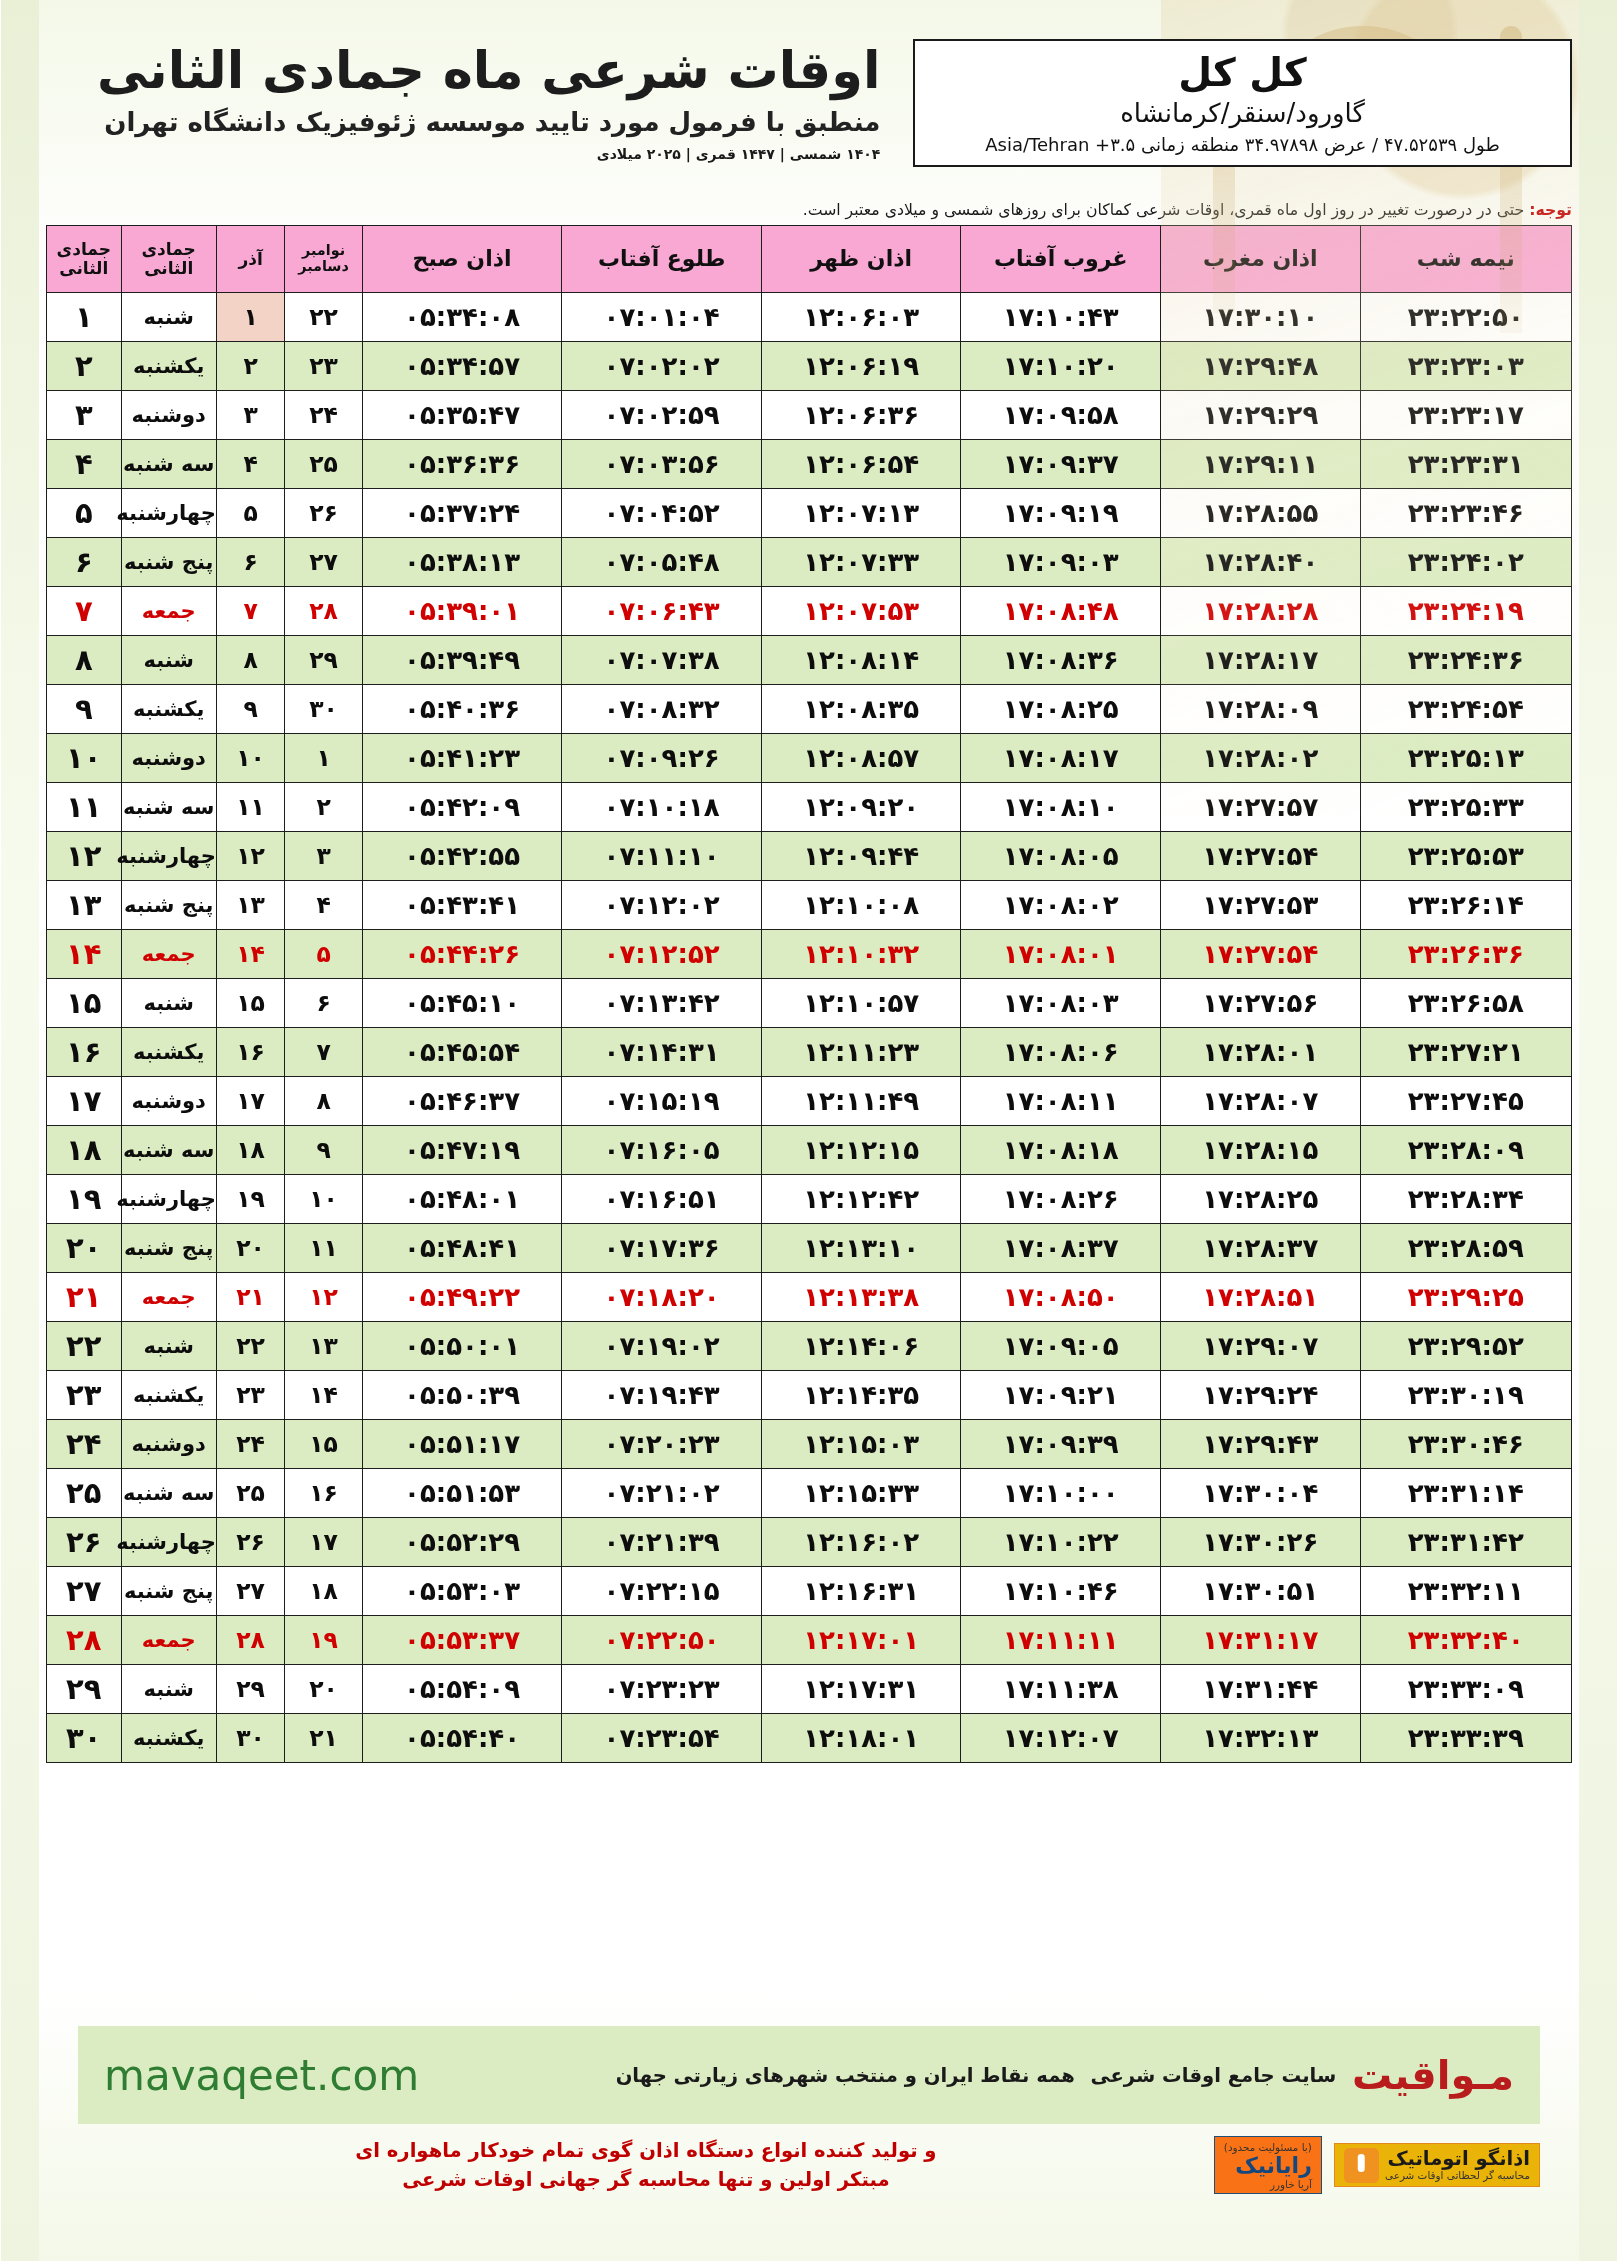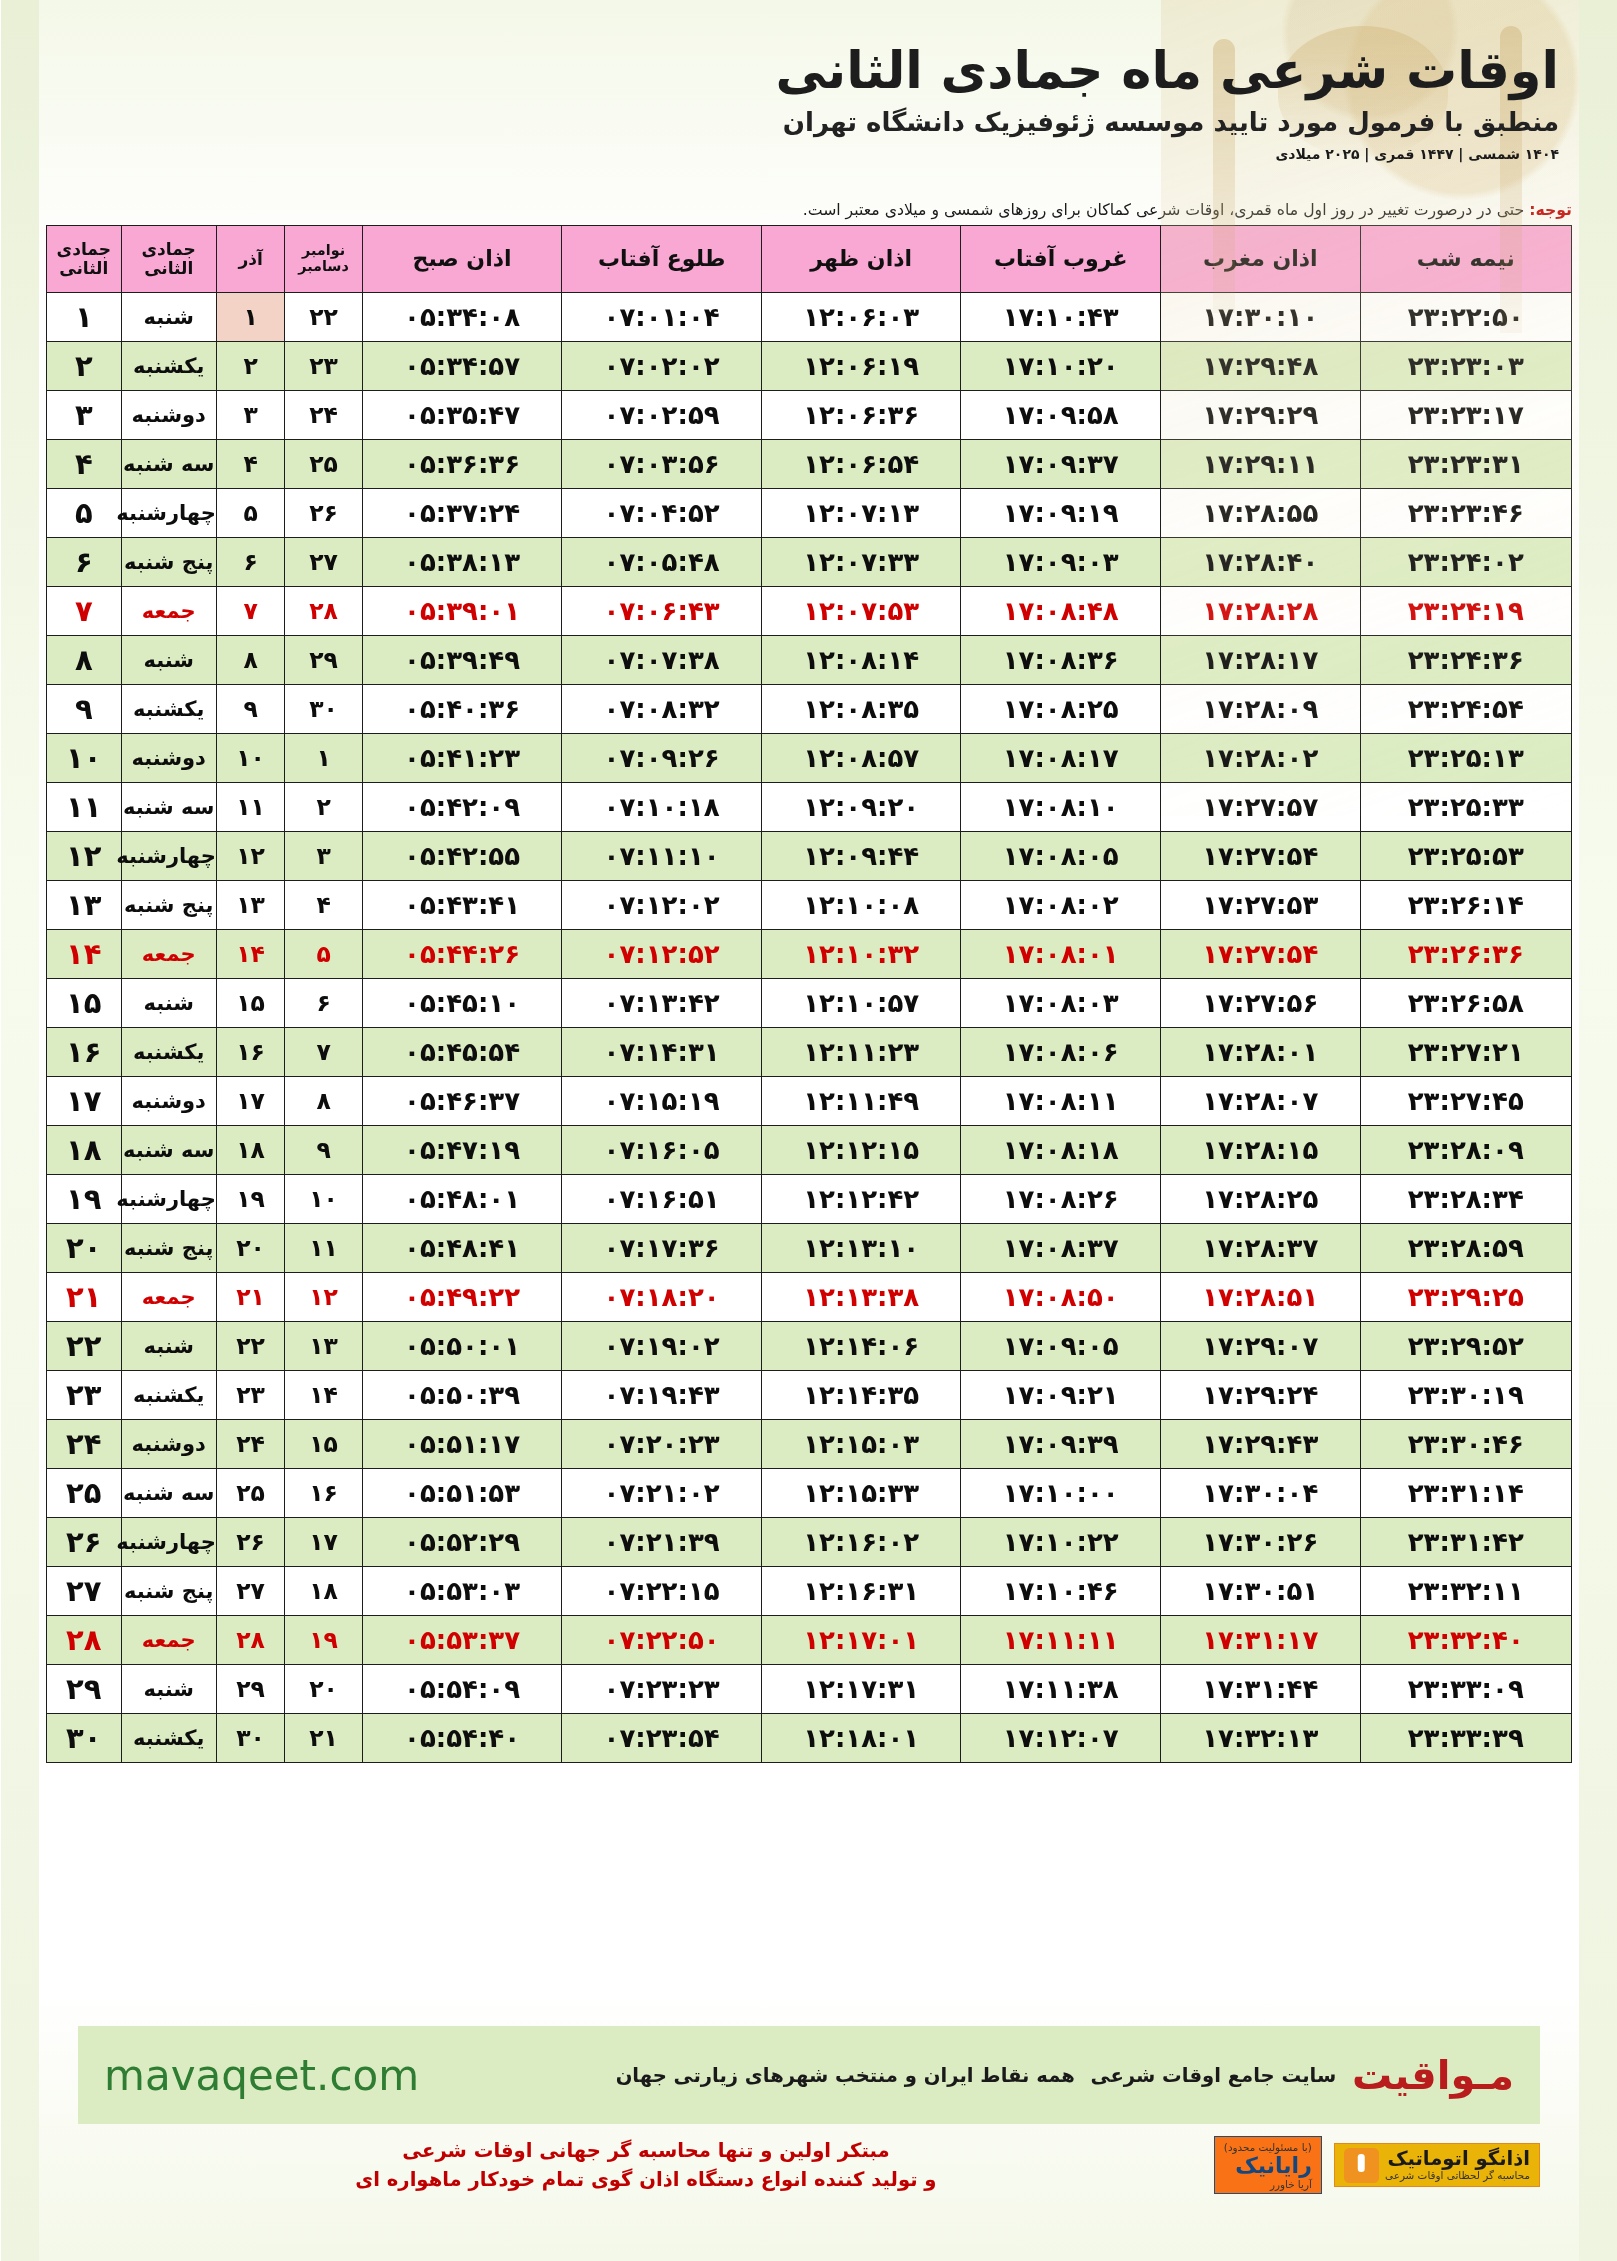--- a/index.html
+++ b/index.html
@@ -329,20 +329,25 @@
   <div class="bg-left-band"></div>
   <div class="bg-right-band"></div>
   <div class="bg-mosque">
     <div class="bg-dome" style="left:117px; top:26px; width:170px; height:130px;"></div>
     <div class="minaret" style="left:52px; top:39px; height:274px;"></div>
     <div class="minaret" style="left:339px; top:26px; height:307px;"></div>
   </div>
 
   <div class="header">
 
+    <div class="city-box">
+      <div class="city-name">کل کل</div>
+      <div class="city-region">گاورود/سنقر/کرمانشاه</div>
+      <div class="city-coords">طول ۴۷.۵۲۵۳۹ / عرض ۳۴.۹۷۸۹۸ منطقه زمانی ۳.۵+ Asia/Tehran</div>
+    </div>
 
     <div class="header-title-block">
       <div class="main-title">اوقات شرعی ماه جمادی الثانی</div>
       <div class="sub-title">منطبق با فرمول مورد تایید موسسه ژئوفیزیک دانشگاه تهران</div>
       <div class="date-line">۱۴۰۴ شمسی | ۱۴۴۷ قمری | ۲۰۲۵ میلادی</div>
     </div>
 
   </div>
 
   <div class="note-row">
@@ -765,21 +770,21 @@
         <div class="logo-rayaneh">
           <div class="txt" style="text-align:right;">
             <div class="t2">(با مسئولیت محدود)</div>
             <div class="t1">رایانیک</div>
             <div class="t2">آریا خاورر</div>
           </div>
         </div>
       </div>
 
       <div class="footer-desc">
+        <div>و تولید کننده انواع دستگاه اذان گوی تمام خودکار ماهواره ای</div>
         <div>مبتكر اولین و تنها محاسبه گر جهانی اوقات شرعی</div>
-        <div>و تولید کننده انواع دستگاه اذان گوی تمام خودکار ماهواره ای</div>
       </div>
 
     </div>
   </div>
 
 </div>
 
 
 </body></html>

